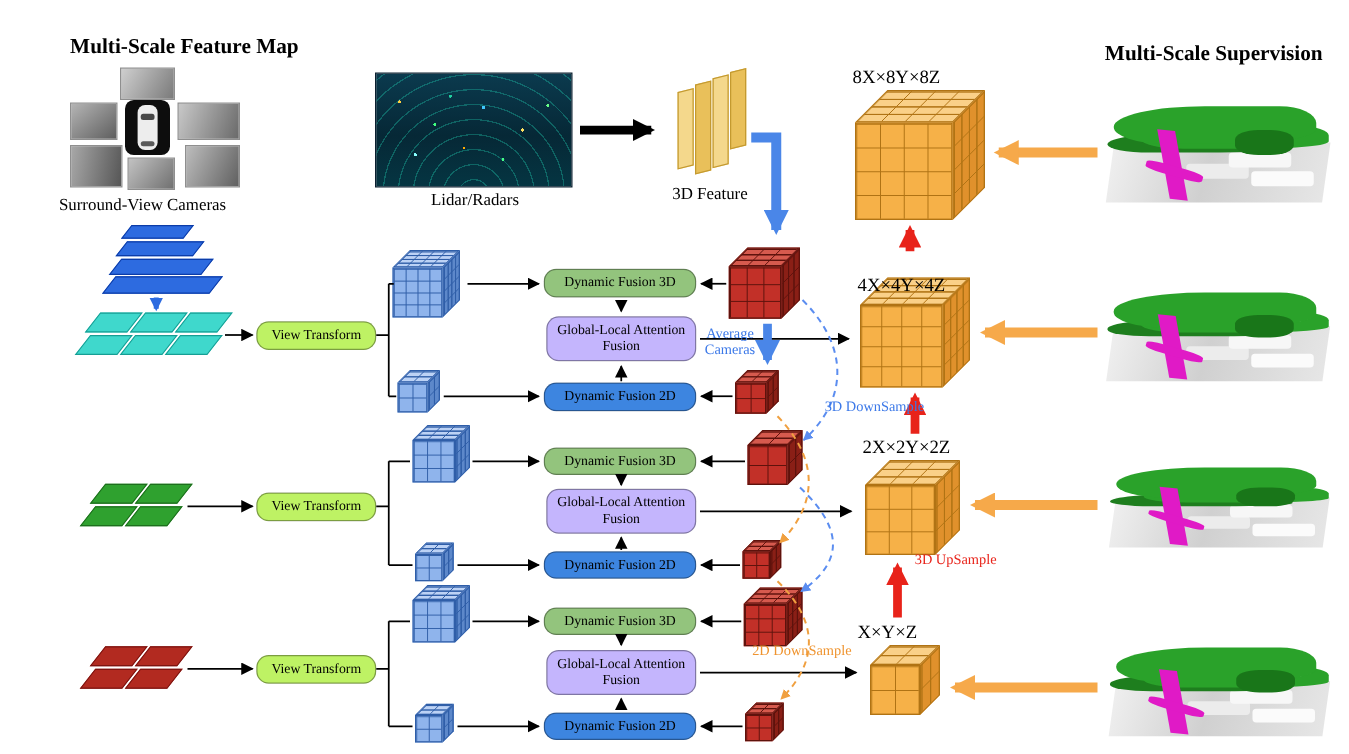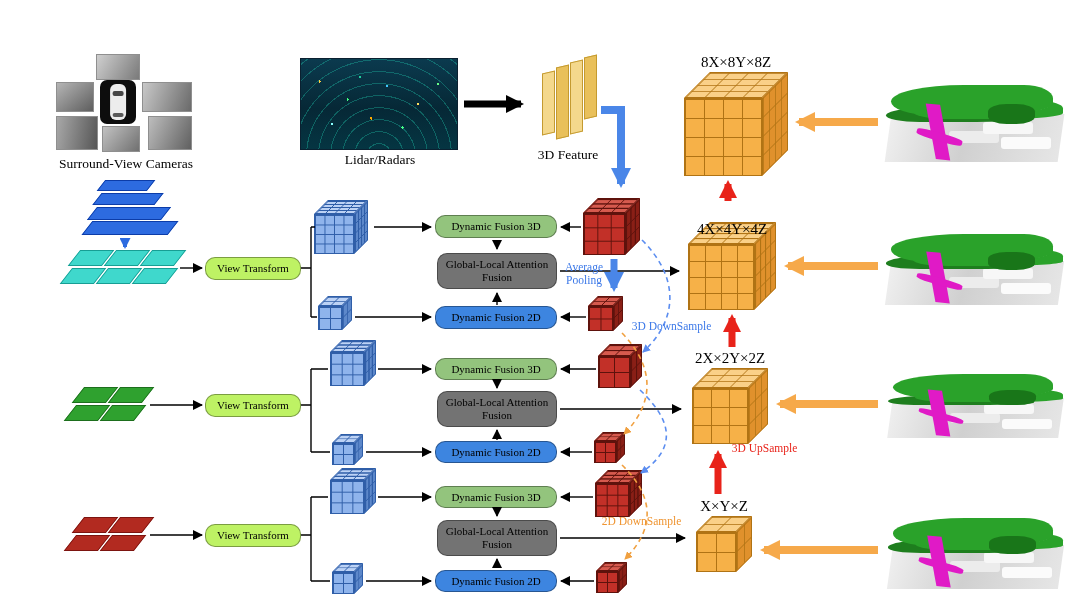--- a/index.html
+++ b/index.html
@@ -2,29 +2,29 @@
 <html><head>
 <meta charset="utf-8">
 <style>
   *{margin:0;padding:0;box-sizing:border-box}
   html,body{background:#fff}
   .fig{position:relative;width:1079px;height:603px;background:#fff;overflow:hidden;
        font-family:"Liberation Serif",serif;color:#000}
 
   .hdr{position:absolute;font-weight:bold;font-size:17px;text-align:center;z-index:4}
   .cap{position:absolute;font-size:13.5px;text-align:center;z-index:4}
-  .vlabel{position:absolute;font-size:15px;text-align:center;z-index:4}
+  .vlabel{position:absolute;font-size:15px;z-index:4}
   .oplabel{position:absolute;font-size:11.5px;line-height:1.15;text-align:center;z-index:5}
 
   .box{position:absolute;border:1px solid rgba(0,0,0,.35);border-radius:10px;
        display:flex;align-items:center;justify-content:center;text-align:center;
        font-size:11px;line-height:1.15;padding:1px 3px;z-index:2}
   .vt{background:#bef264}
   .gf{background:#93c47d}
-  .of{background:#737373}
+  .of{background:#c4b5fd}
   .bf{background:#3d85e0}
 
   
   .cube{position:absolute;z-index:2;width:calc(var(--s) + var(--d));height:calc(var(--s) + var(--d))}
   .face{position:absolute;border:1px solid var(--gl);
         background-image:linear-gradient(to right,var(--gl) 1px,transparent 1px),
                          linear-gradient(to bottom,var(--gl) 1px,transparent 1px)}
   .front{left:0;top:var(--d);width:var(--s);height:var(--s);background-color:var(--c1)}
   .topf{left:0;top:0;width:var(--s);height:var(--d);background-color:var(--c2);
         transform:skewX(-45deg);transform-origin:0 100%}
@@ -89,35 +89,37 @@
   .sup .magenta2{position:absolute;left:18%;top:62%;width:26%;height:9%;background:#e01ac6;
        transform:rotate(16deg);border-radius:30%}
 
   .alayer{position:absolute;left:0;top:0;z-index:3;pointer-events:none}
 </style>
 </head>
 <body>
 
 <div class="fig">
 
+  <div class="hdr" style="left:40px;top:27px;width:215px">Multi-Scale Feature Map</div>
+  <div class="hdr" style="left:870px;top:33px;width:202px">Multi-Scale Supervision</div>
 
   <div class="cams">
     <div class="cam" style="left:40px;top:0;width:44px;height:26px;background:linear-gradient(120deg,#cfcfcf,#7a7a7a)"></div>
     <div class="cam" style="left:0;top:28px;width:38px;height:30px;background:linear-gradient(140deg,#b5b5b5,#5e5e5e)"></div>
     <div class="cam" style="left:86px;top:28px;width:50px;height:30px;background:linear-gradient(110deg,#c8c8c8,#6a6a6a)"></div>
     <div class="cam" style="left:0;top:62px;width:42px;height:34px;background:linear-gradient(100deg,#a8a8a8,#565656)"></div>
     <div class="cam" style="left:46px;top:72px;width:38px;height:26px;background:linear-gradient(130deg,#c2c2c2,#707070)"></div>
     <div class="cam" style="left:92px;top:62px;width:44px;height:34px;background:linear-gradient(115deg,#bdbdbd,#606060)"></div>
     <div class="carbox">
       <div class="carbody"></div>
       <div class="carglass"></div>
       <div class="carglass2"></div>
     </div>
   </div>
-  <div class="cap" style="left:40px;top:156px;width:172px">Surround-View Cameras</div>
+  <div class="cap" style="left:28px;top:156px;width:172px">Surround-View Cameras</div>
 
   <div>
     <div class="pyr" style="left:101px;top:180px;width:50px;height:11px"></div>
     <div class="pyr" style="left:97px;top:193px;width:62px;height:12px"></div>
     <div class="pyr" style="left:92px;top:207px;width:74px;height:13px"></div>
     <div class="pyr" style="left:87px;top:221px;width:86px;height:14px"></div>
   </div>
 
   <div>
     <div class="tile tcy" style="left:74px;top:250px"></div>
@@ -281,22 +283,22 @@
     <div class="face topf"></div>
     <div class="face sidef"></div>
     <div class="face front"></div>
   </div>
   <div class="cube cred g2" style="left:596px;top:562px;--s:22px;--d:9px">
     <div class="face topf"></div>
     <div class="face sidef"></div>
     <div class="face front"></div>
   </div>
 
-  <div class="oplabel" style="left:554px;top:261px;width:60px;color:#3b78e8">Average Pooling</div>
-  <div class="oplabel" style="left:624px;top:320px;width:95px;color:#3b78e8">3D DownSample</div>
+  <div class="oplabel" style="left:554px;top:261px;width:60px;color:#3b78e8">Average Cameras</div>
+  <div class="oplabel" style="left:652px;top:320px;width:95px;color:#3b78e8">3D DownSample</div>
   <div class="oplabel" style="left:722px;top:442px;width:85px;color:#e8231a">3D UpSample</div>
   <div class="oplabel" style="left:594px;top:515px;width:95px;color:#ef9430">2D DownSample</div>
 
   <svg class="alayer" width="1079" height="603" viewBox="0 0 1079 603">
     <defs>
       <marker id="mb" markerUnits="userSpaceOnUse" markerWidth="11" markerHeight="10" refX="9" refY="5" orient="auto">
           <path d="M0,0L10,5L0,10Z" fill="#000"></path>
         </marker>
       <marker id="mbL" markerUnits="userSpaceOnUse" markerWidth="20" markerHeight="18" refX="15" refY="9" orient="auto">
           <path d="M0,0L18,9L0,18Z" fill="#000"></path>

